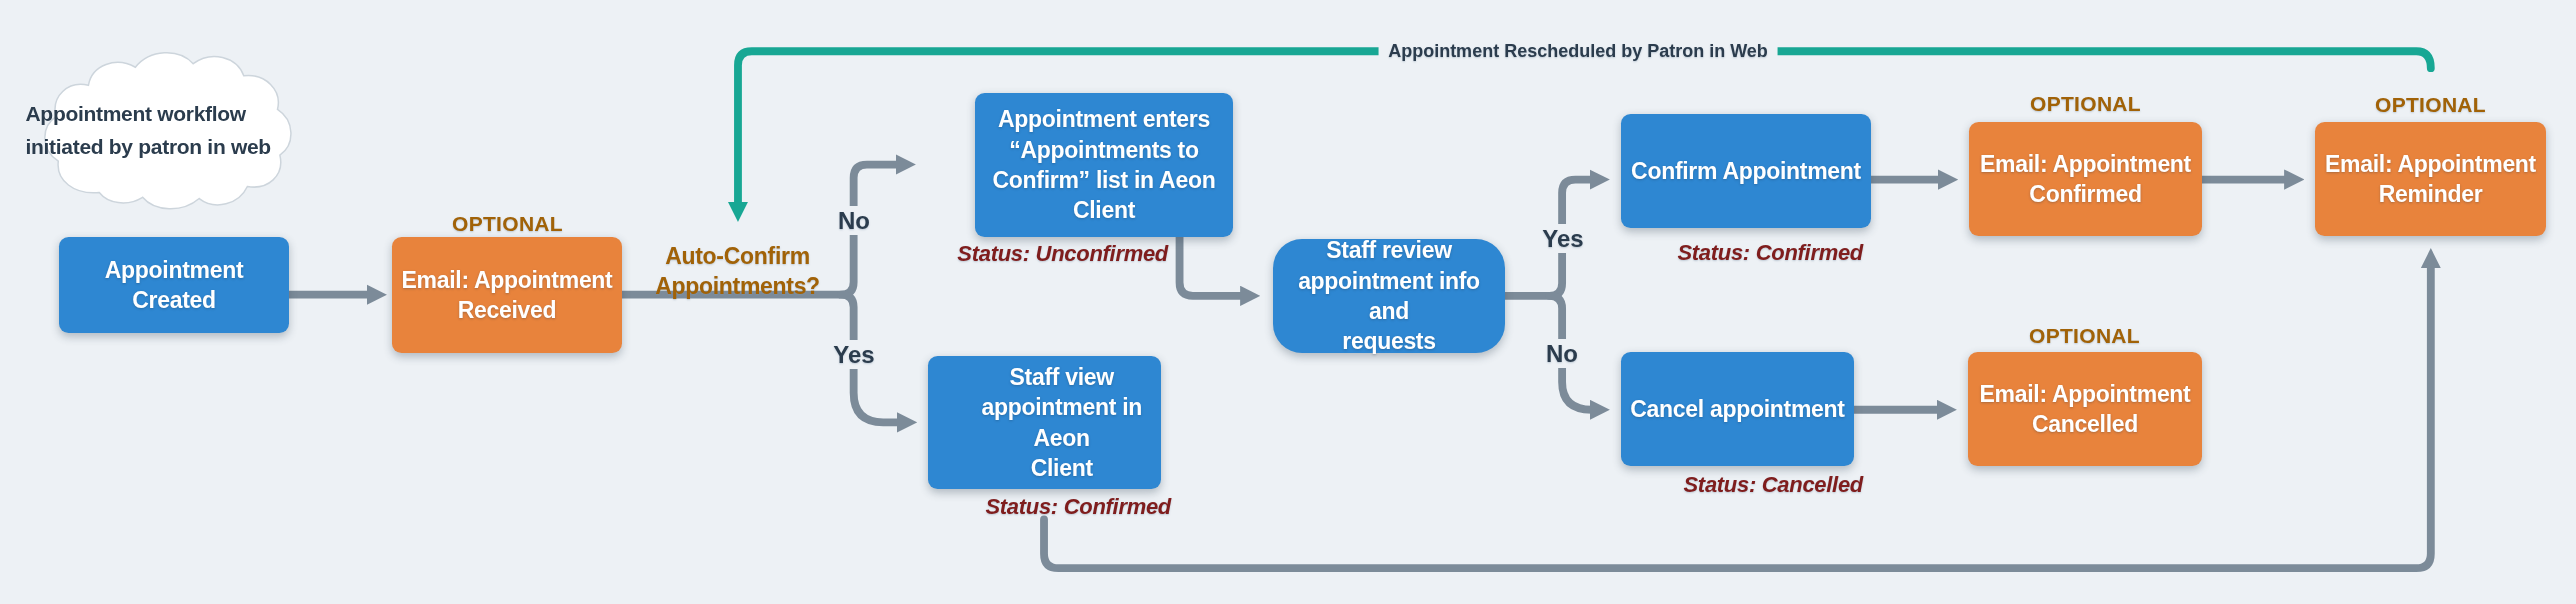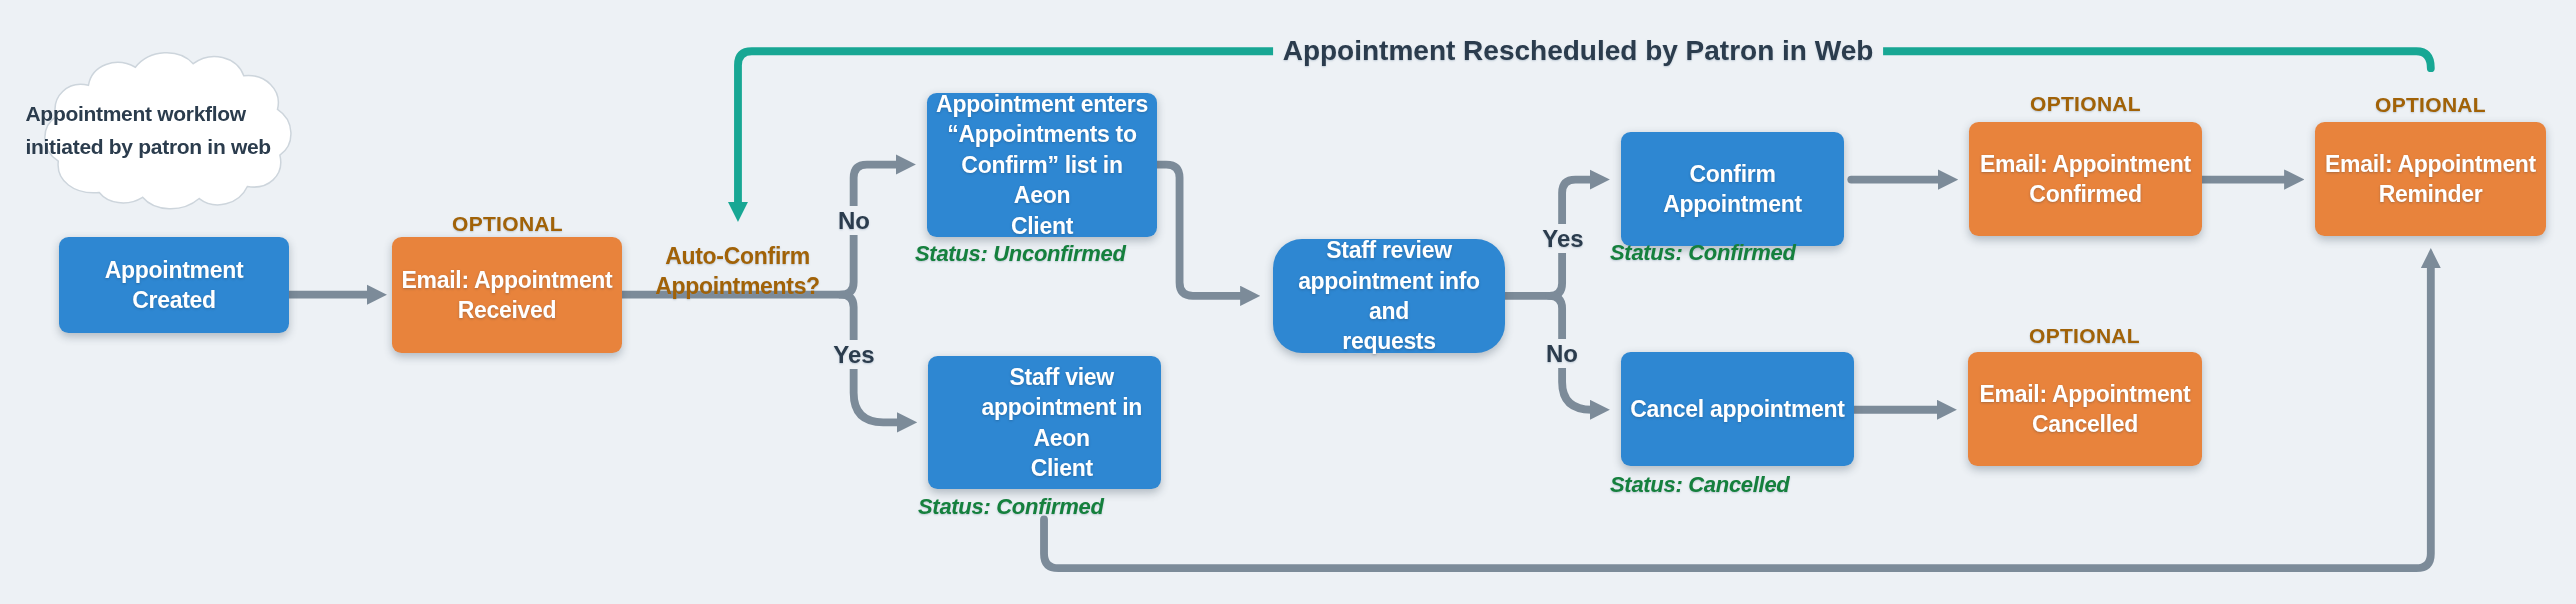--- a/index.html
+++ b/index.html
@@ -17,22 +17,22 @@
     color:#ffffff;font-weight:bold;font-size:23px;line-height:1.32;
     white-space:pre-line;letter-spacing:-0.3px;
     box-shadow:0 3.6px 8.4px rgba(44,62,80,.30);
     text-shadow:0 1.2px 2.4px rgba(30,50,70,.30);
     padding:3.6px;box-sizing:border-box;
   }
   .blue{background:#2e87d2;}
   .orange{background:#e8833c;}
 
   .status{
-    position:absolute;z-index:2;width:253px;text-align:left;
-    font-style:italic;font-size:22px;font-weight:bold;color:#15803d;
+    position:absolute;z-index:2;width:253px;text-align:right;
+    font-style:italic;font-size:22px;font-weight:bold;color:#7f1d1d;
     letter-spacing:-0.3px;text-shadow:0 1.2px 1.8px rgba(130,150,170,.45);
   }
   .optional{
     position:absolute;z-index:2;width:181px;text-align:center;
     font-size:21px;font-weight:bold;color:#a16207;letter-spacing:0.3px;
     text-shadow:0 1.2px 1.8px rgba(130,150,170,.45);
   }
   .branch-label{
     position:absolute;z-index:3;transform:translateX(-50%);
     font-size:24px;font-weight:bold;color:#2b3c4d;
@@ -40,38 +40,38 @@
     text-shadow:0 1.2px 1.8px rgba(130,150,170,.45);
   }
   #decision-question{
     position:absolute;z-index:2;left:629px;top:241px;width:217px;
     text-align:center;font-size:23px;font-weight:bold;color:#a16207;
     line-height:1.32;white-space:pre-line;letter-spacing:-0.3px;
     text-shadow:0 1.2px 1.8px rgba(130,150,170,.45);
   }
   #reschedule-label{
     position:absolute;z-index:3;left:1578px;top:36px;transform:translateX(-50%);
-    font-size:28px;font-weight:bold;color:#2b3c4d;background:#edf1f5;
+    font-size:18px;font-weight:bold;color:#2b3c4d;background:#edf1f5;
     padding:0 9.6px;line-height:30px;white-space:nowrap;
     text-shadow:0 1.2px 1.8px rgba(130,150,170,.45);
   }
   #cloud-svg{position:absolute;left:27px;top:43px;z-index:2;}
   #cloud-text{
     position:absolute;z-index:3;left:164px;top:98px;transform:translateX(-50%);
     width:277px;text-align:left;font-size:21px;font-weight:bold;color:#2b3c4d;
     line-height:1.55;white-space:pre-line;letter-spacing:-0.3px;
   }
 
   
   #n-created{left:59px;top:237px;width:230px;height:96px;}
   #n-email-received{left:392px;top:237px;width:230px;height:116px;}
-  #n-to-confirm{left:927px;top:93px;width:230px;height:144px;}
+  #n-to-confirm{left:975px;top:93px;width:258px;height:144px;}
   #n-staff-view{left:928px;top:356px;width:233px;height:133px;padding-left:38px;}
   #n-staff-review{left:1273px;top:239px;width:232px;height:114px;border-radius:29px;}
-  #n-confirm{left:1621px;top:132px;width:223px;height:114px;}
+  #n-confirm{left:1621px;top:114px;width:250px;height:114px;}
   #n-cancel{left:1621px;top:352px;width:233px;height:114px;}
   #n-email-confirmed{left:1969px;top:122px;width:233px;height:114px;}
   #n-email-cancelled{left:1968px;top:352px;width:234px;height:114px;}
   #n-email-reminder{left:2315px;top:122px;width:231px;height:114px;}
 
   
   #s-unconfirmed{left:915px;top:241px;}
   #s-staff-view{left:918px;top:494px;}
   #s-confirmed{left:1610px;top:240px;}
   #s-cancelled{left:1610px;top:472px;}

